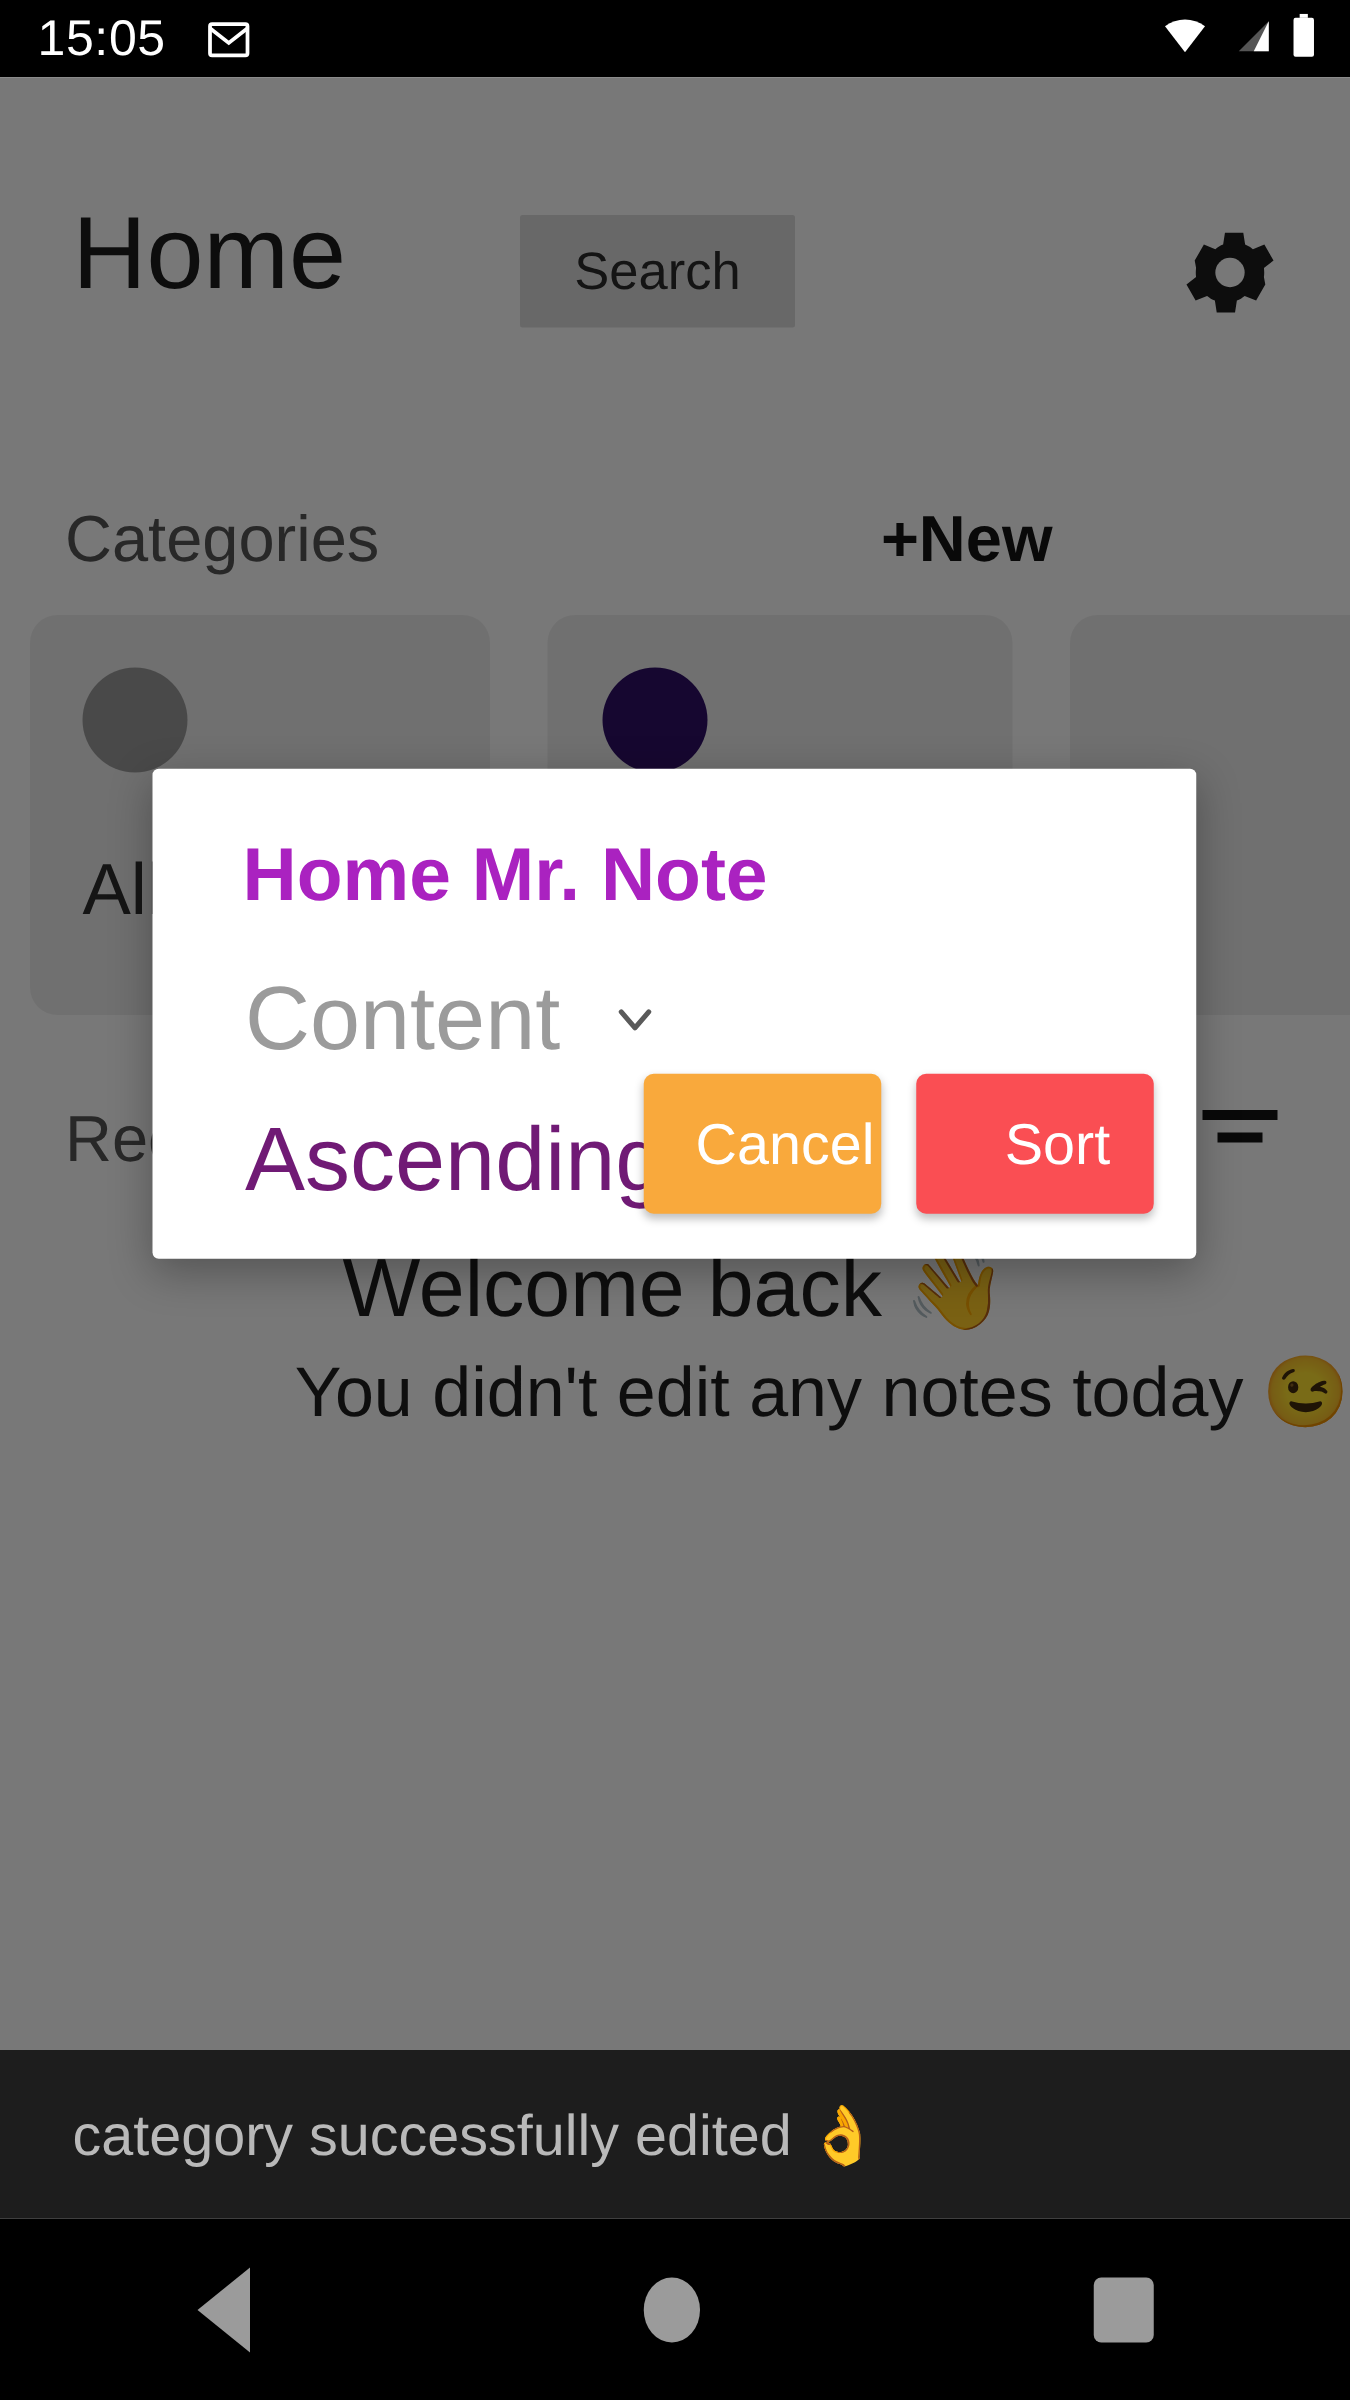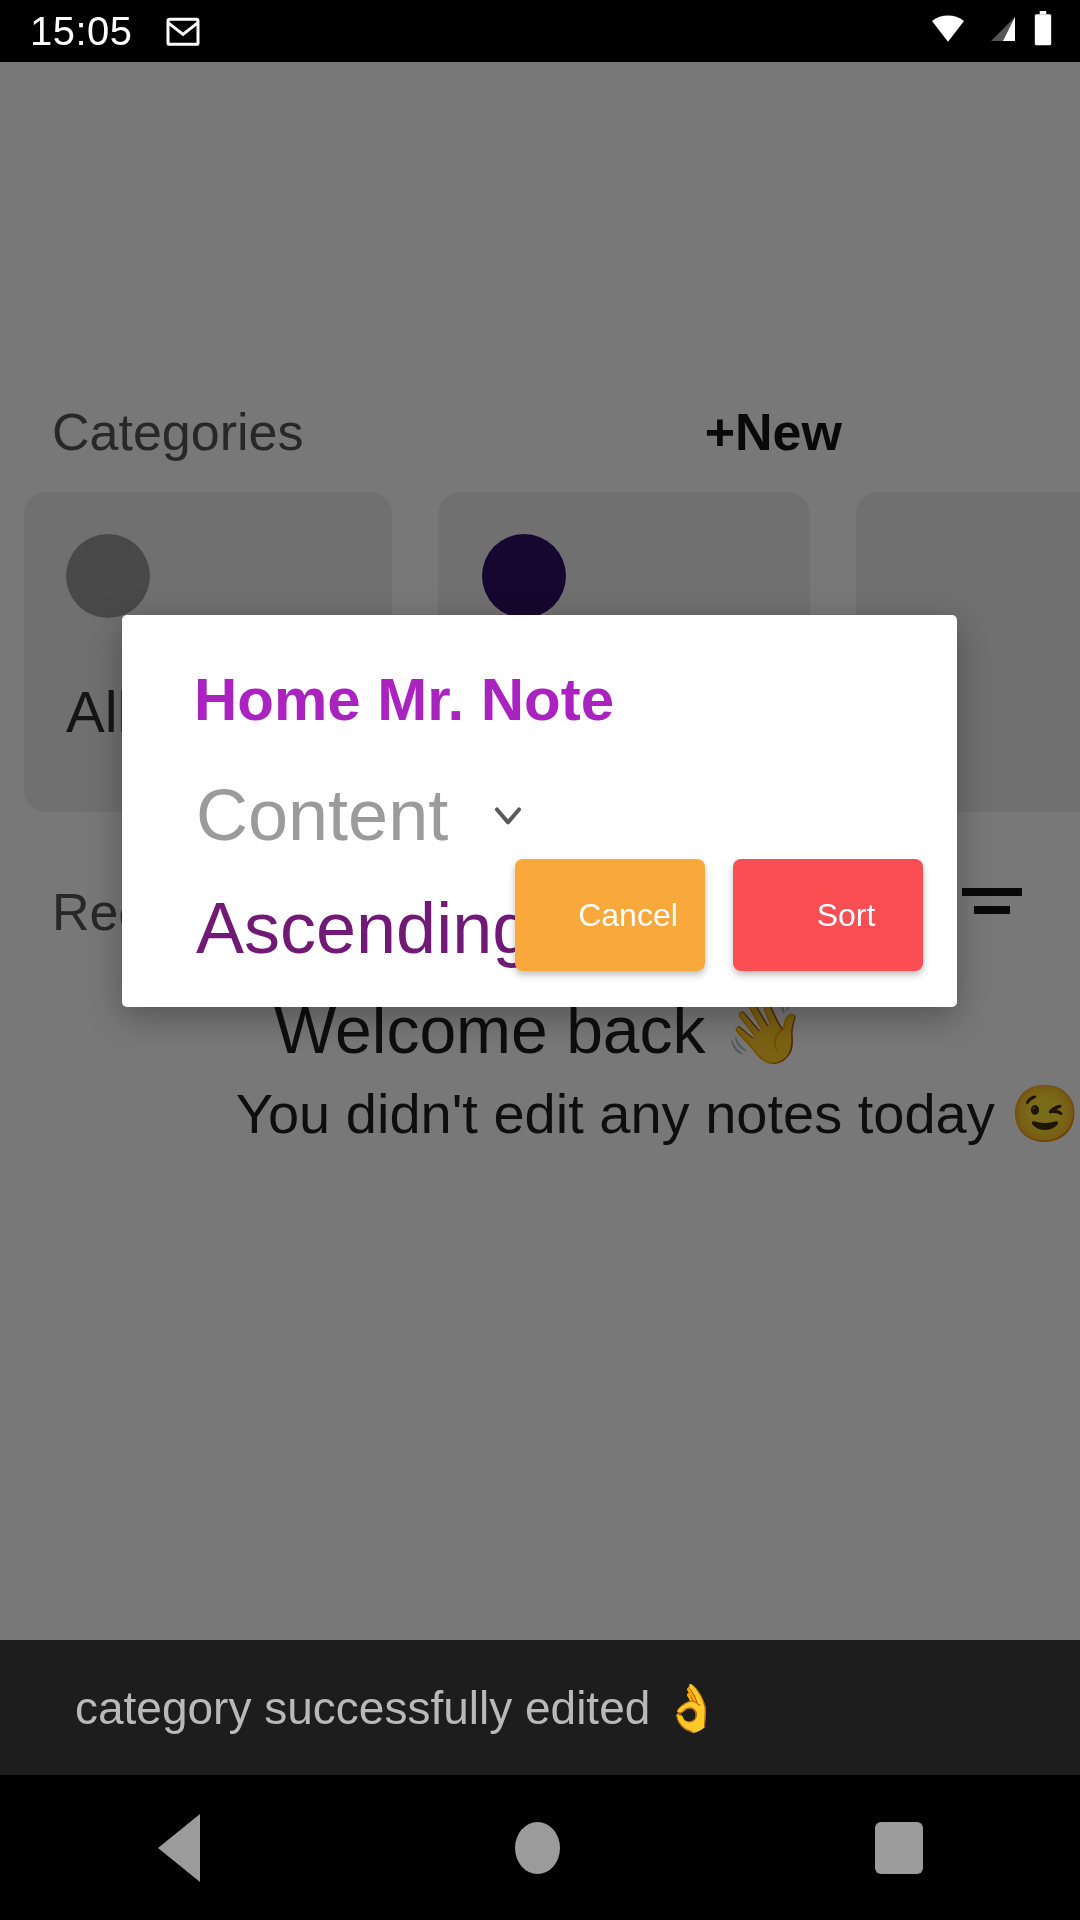--- a/index.html
+++ b/index.html
@@ -90,21 +90,21 @@
   .empty-msg{
     position:absolute; left:0; top:930px; width:1080px;
     text-align:center;
   }
   .empty-line1{ font-size:66px; color:#1e1e1e; }
   .empty-line2{ font-size:56px; color:#1e1e1e; margin-top:12px;text-align:right; }
 
   
   .snackbar{
     position:absolute; left:0; top:1640px; width:1080px; height:135px;
-    background:#1d1d1d; display:flex; align-items:center; z-index:8;padding-left:17px;
+    background:#1d1d1d; display:flex; align-items:center; z-index:8;
   }
   .snackbar .txt{ margin-left:58px; font-size:46px; color:#b9b9b9; }
 
   
   .navbar{
     position:absolute; left:0; bottom:0; width:1080px; height:145px;
     background:#000; display:flex; align-items:center; justify-content:space-around;
     z-index:9;
   }
   .nav-back{
@@ -135,21 +135,21 @@
   .dlg-select.field1 .val{ color:#9b9b9b; }
   .dlg-select.field2 .val{ color:#701a75; }
   .chev{ margin-left:38px; display:flex; align-items:center; }
 
   .dlg-actions{
     position:absolute; right:34px; bottom:36px; display:flex; gap:28px; align-items:center;
   }
   .btn{
     border:none; border-radius:8px; color:#fff;
     font-family:"Liberation Sans", sans-serif;
-    font-size:32px; cursor:pointer;
+    font-size:46px; cursor:pointer;
     box-shadow:0 4px 7px rgba(0,0,0,.25);
     padding-left:36px;
   }
   .btn-cancel{ background:#F9A93C; width:190px; height:112px; }
   .btn-sort  { background:#FA4E53; width:190px; height:112px; }
 </style>
 </head>
 <body>
 
 <div id="screen">
@@ -178,20 +178,32 @@
         <svg width="22" height="36" viewBox="0 0 12 22">
           <rect x="4" y="0" width="4" height="2" fill="#fff"></rect>
           <rect x="1" y="2" width="10" height="19" rx="1" fill="#fff"></rect>
         </svg>
       </span>
     </div>
   </div>
 
   <div class="appbg">
 
+    <div class="header">
+      <div class="home-title">Home</div>
+      <div class="search-box">
+        <span>Search</span>
+      </div>
+      <div class="gear">
+        <svg width="88" height="88" viewBox="0 0 24 24" fill="#1d1d1d">
+          <path d="M19.4 13a7.6 7.6 0 0 0 0-2l2.1-1.6-2-3.5-2.5 1a7.6 7.6 0 0 0-1.7-1l-.4-2.6h-4l-.4 2.6c-.6.2-1.2.6-1.7 1l-2.5-1-2 3.5L4.6 11a7.6 7.6 0 0 0 0 2l-2.1 1.6 2 3.5 2.5-1c.5.4 1.1.8 1.7 1l.4 2.6h4l.4-2.6c.6-.2 1.2-.6 1.7-1l2.5 1 2-3.5L19.4 13z"></path>
+          <circle cx="12" cy="12" r="3.2" fill="#fbfbfb"></circle>
+        </svg>
+      </div>
+    </div>
 
     <div class="cat-row">
       <div class="cat-label">Categories</div>
       <div class="cat-new">+New</div>
     </div>
 
     <div class="cards">
       <div class="card c1">
         <div class="avatar" style="background: rgb(154, 154, 154);"></div>
         <div class="cname">All</div>

